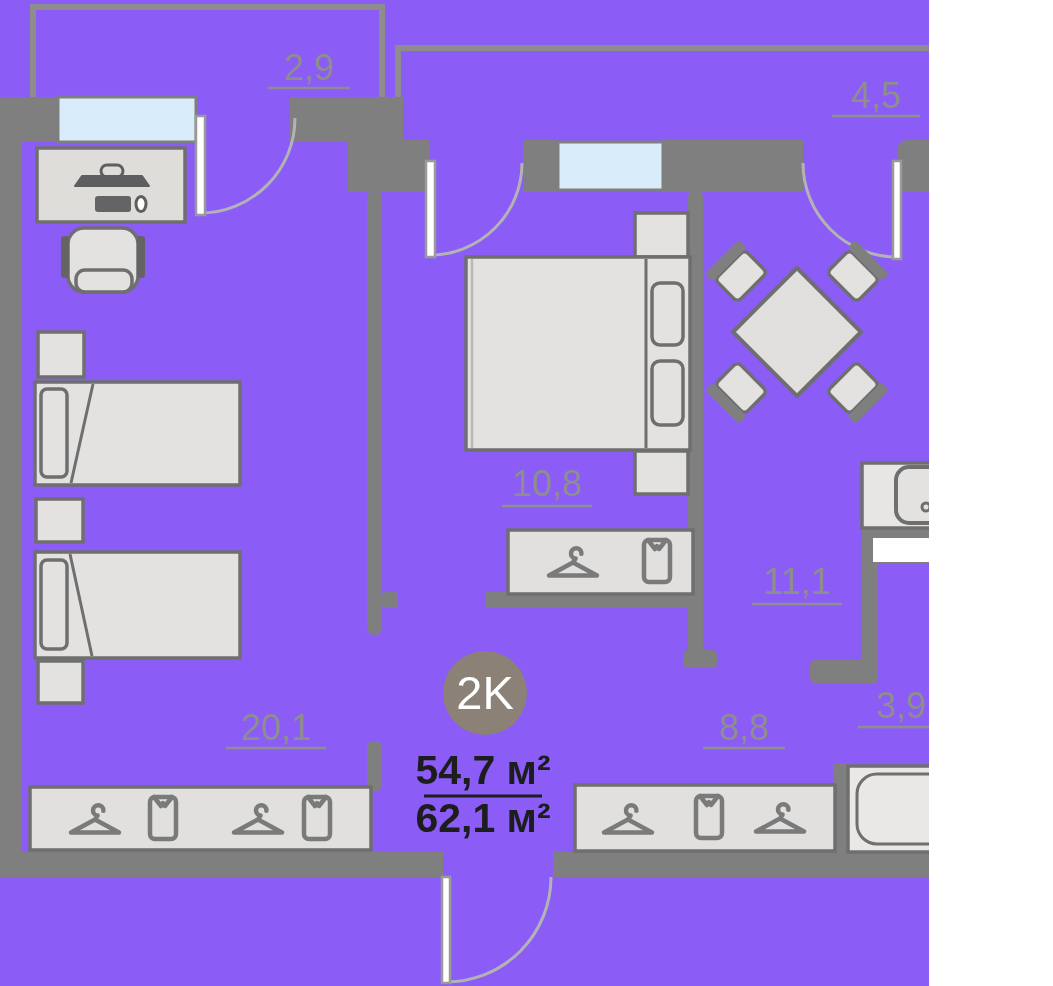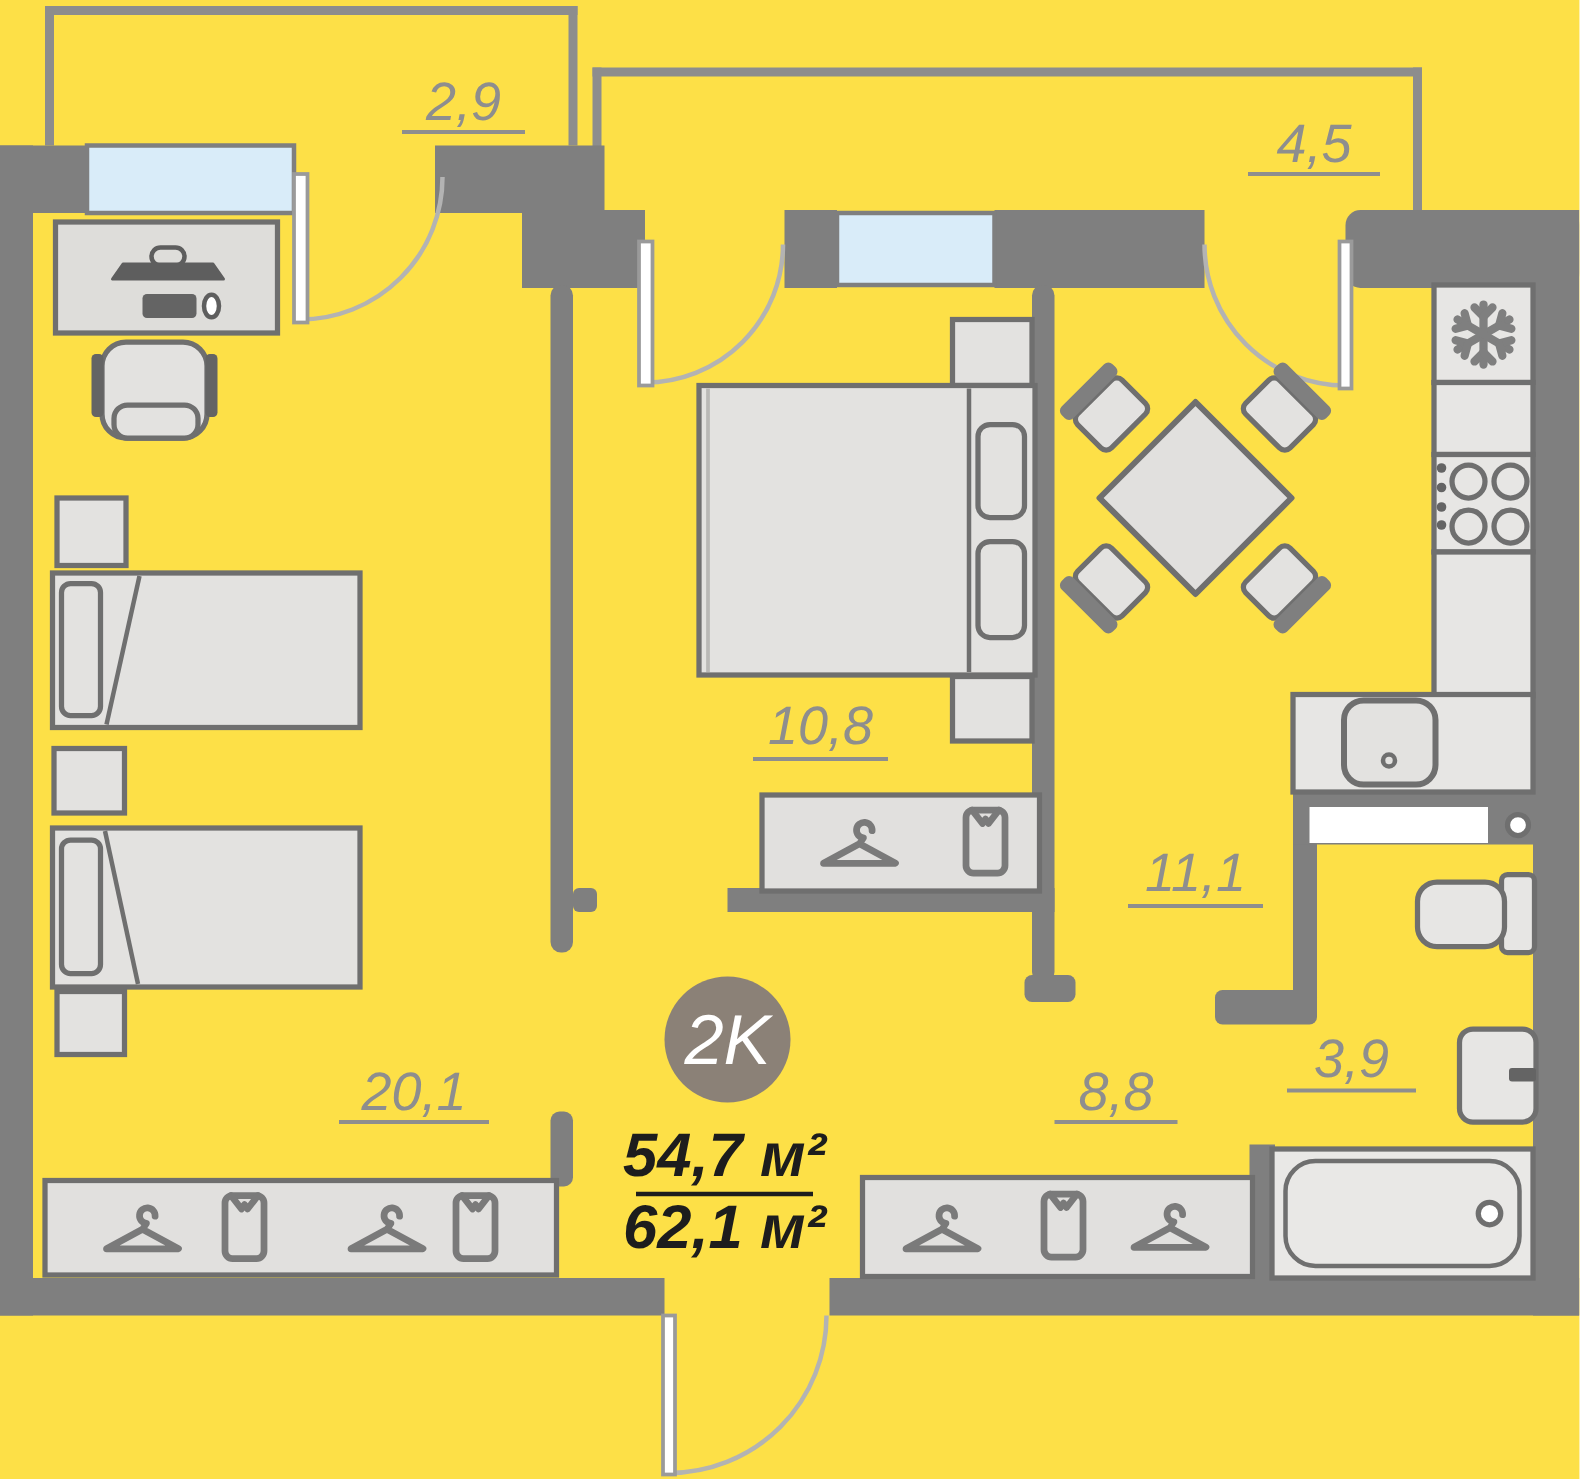--- a/index.html
+++ b/index.html
@@ -1,16 +1,16 @@
 <!DOCTYPE html>
 <html><head>
 <meta charset="utf-8">
 <style>
   html,body{margin:0;padding:0;background:#ffffff;}
-  .stage{width:1053px;height:986px;position:relative;background:#fde047;overflow:hidden;font-style:italic;}
+  .stage{width:929px;height:986px;position:relative;background:#8b5cf6;overflow:hidden;}
   svg{display:block;}
   .room-label{font-family:"Liberation Sans",sans-serif;font-size:36px;fill:#8e8e8e;}
   .underline{stroke:#8e8e8e;stroke-width:2.6;}
   .area-main{font-family:"Liberation Sans",sans-serif;font-size:41px;font-weight:bold;fill:#1d1d1d;}
   .badge-text{font-family:"Liberation Sans",sans-serif;font-size:47px;fill:#ffffff;}
   .wall{fill:#7f7f7f;}
   .bwall{fill:#8d8d8d;}
   .furn{fill:#e3e2e0;stroke:#6f6f6f;stroke-width:3.5;}
   .furn2{fill:#e7e6e4;stroke:#6f6f6f;stroke-width:3.5;}
   .ward{fill:#e1e0de;stroke:#6f6f6f;stroke-width:3.5;}

